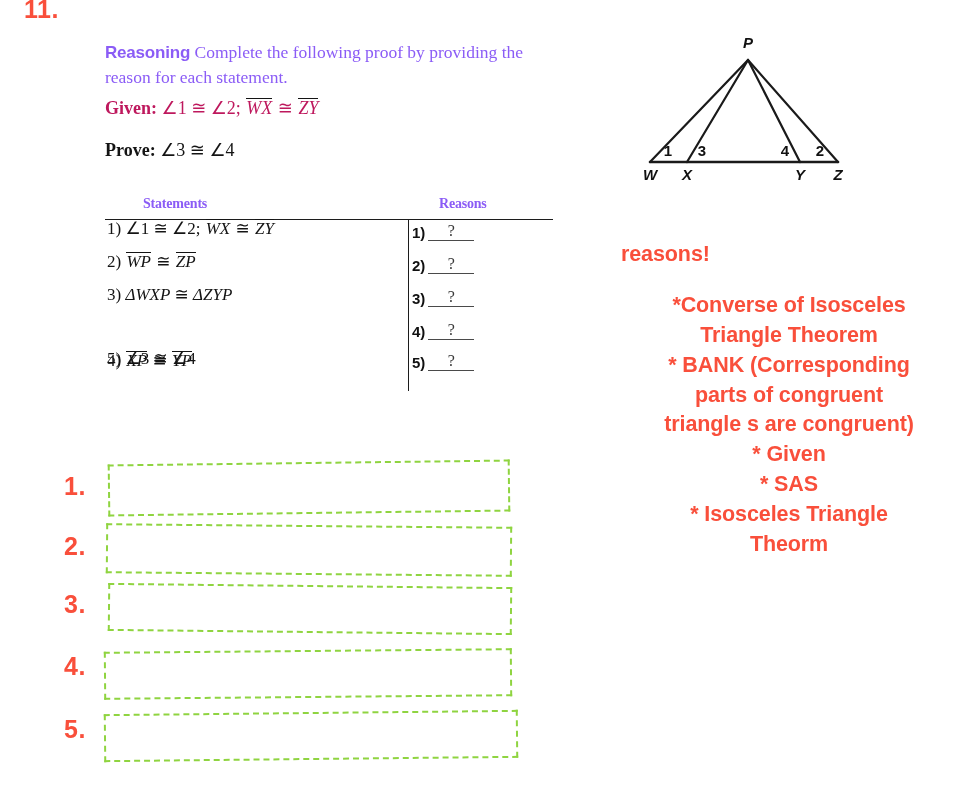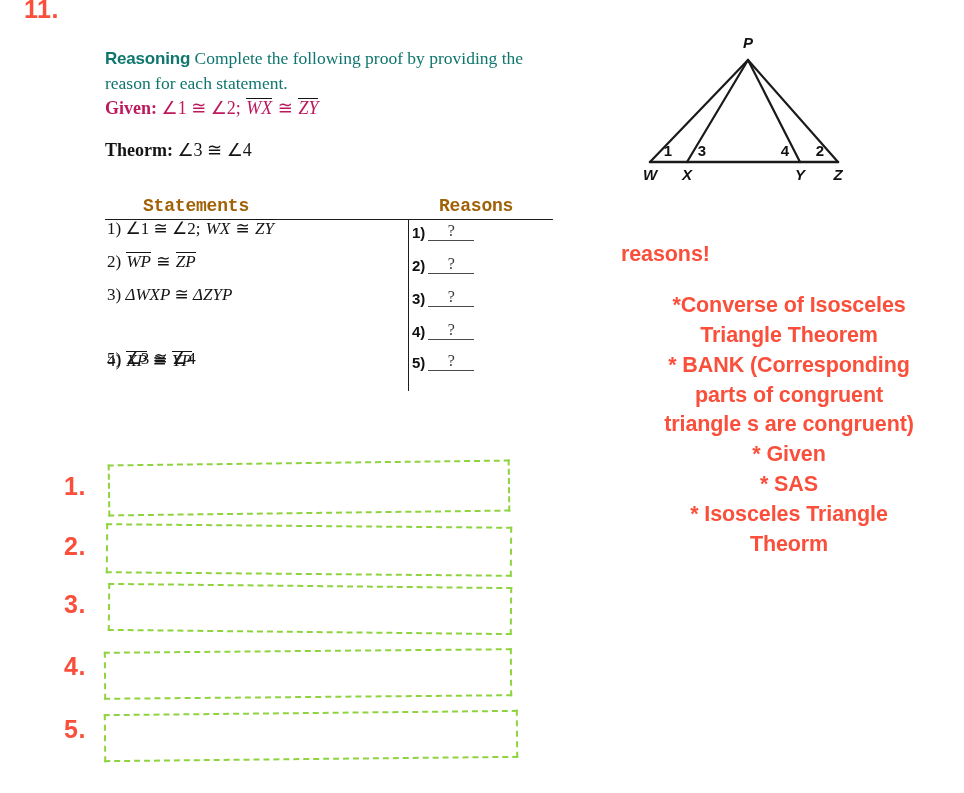--- a/index.html
+++ b/index.html
@@ -26,25 +26,25 @@
     font-family: "Liberation Sans", sans-serif;
     font-size: 25px;
     font-weight: 700;
     color: #f94f3b;
     letter-spacing: 0.5px;
   }
 
   
   #prompt-block {
     left: 105px;
-    top: 46px;
+    top: 40px;
     width: 452px;
     font-family: "Liberation Serif", serif;
     font-size: 17.5px;
-    color: #0f766e;
+    color: #8b5cf6;
     line-height: 1.42;
   }
   #prompt-block .lead {
     font-family: "Liberation Sans", sans-serif;
     font-weight: 700;
     font-size: 17px;
     letter-spacing: -0.2px;
   }
 
   #given-line {
@@ -79,24 +79,24 @@
 
   
   #proof-table {
     left: 105px;
     top: 196px;
     width: 448px;
     height: 195px;
   }
   #proof-table .col-head {
     position: absolute;
-    font-family: Liberation Mono, monospace;
-    font-weight: 700;
-    font-size: 18px;
-    color: #a16207;
+    font-family: Liberation Serif, serif;
+    font-weight: 700;
+    font-size: 14px;
+    color: #8b5cf6;
     letter-spacing: -0.2px;
   }
   #head-statements { left: 38px; top: 0px; }
   #head-reasons    { left: 334px; top: 0px; }
 
   #table-rule {
     position: absolute;
     left: 0px;
     top: 23px;
     width: 448px;
@@ -197,21 +197,21 @@
 
 <div class="abs" id="given-line">
   <span class="kw">Given:</span>
   <span class="math">∠1 ≅ ∠2;</span>
   <span class="seg">WX</span>
   <span class="math">≅</span>
   <span class="seg">ZY</span>
 </div>
 
 <div class="abs" id="prove-line">
-  <span class="kw">Theorm:</span>
+  <span class="kw">Prove:</span>
   <span class="math">∠3 ≅ ∠4</span>
 </div>
 
 <div class="abs" id="proof-table">
   <div class="col-head" id="head-statements">Statements</div>
   <div class="col-head" id="head-reasons">Reasons</div>
   <div id="table-rule"></div>
   <div id="table-divider"></div>
   <div id="statements-body">
       <div class="st-row" style="top: 22px;"><span class="num">1) </span><span class="math">∠1 ≅ ∠2;</span> <span class="seg">WX</span> <span class="math">≅</span> <span class="seg">ZY</span> </div>

